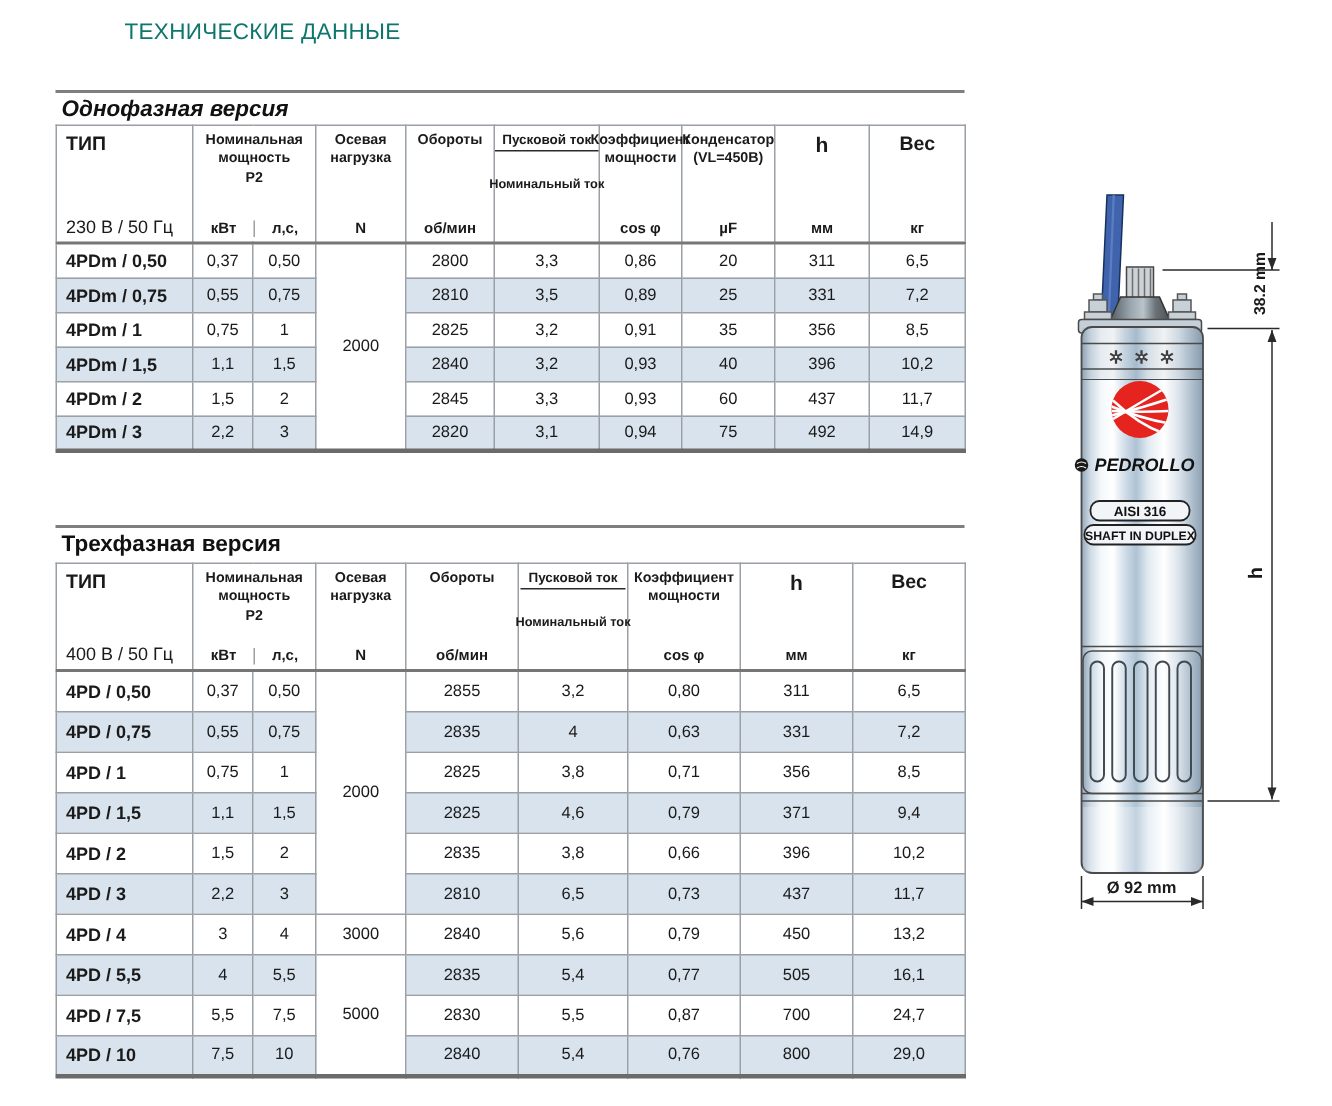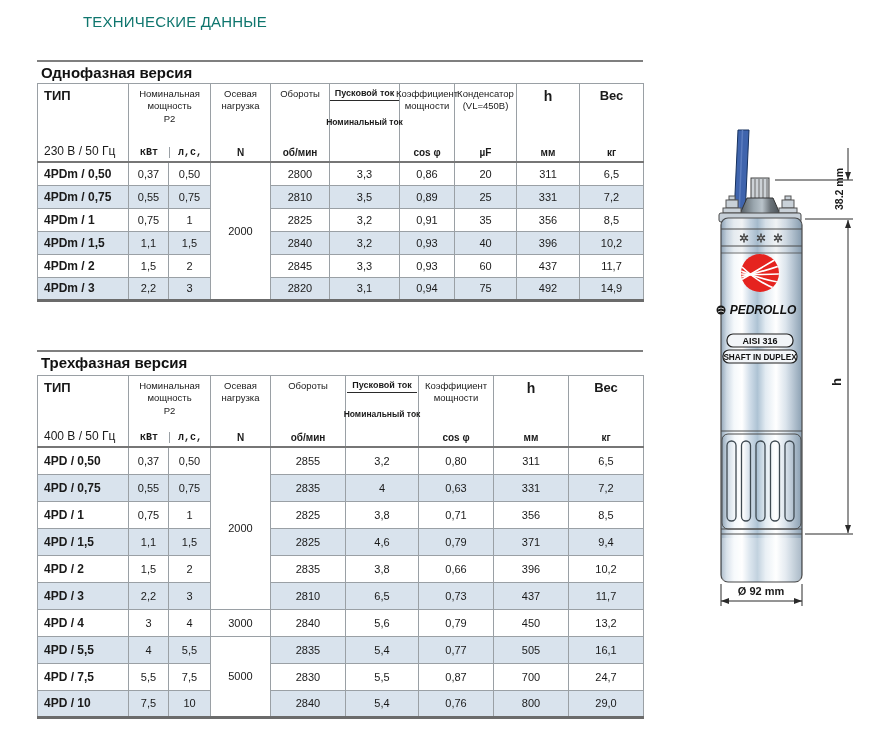--- a/index.html
+++ b/index.html
@@ -5,43 +5,43 @@
   html,body{margin:0;padding:0;background:#ffffff;}
   #page{position:relative;width:888px;height:737px;background:#ffffff;overflow:hidden;
         font-family:"Liberation Sans",sans-serif;color:#1a1a1a;}
   #page-title{position:absolute;left:38px;top:13px;font-size:15px;font-weight:normal;
               color:#0f766e;letter-spacing:.2px;margin-left:45px;}
 
   .section{position:absolute;left:37px;width:606px;border-top:2px solid #7f7f7f;}
   #section1{top:60px;}
   #section2{top:350px;}
   .section-title{font-size:15px;font-weight:bold;color:#111;padding:2px 0 3px 4px;}
-  #section1 .section-title{height:16px;}
+  #section1 .section-title{height:16px;font-style:italic;}
   #section2 .section-title{height:18px;}
 
   table.spec{border-collapse:collapse;table-layout:fixed;width:606px;
              border-bottom:3px solid #6b6b6b;padding-left:35px;}
   table.spec th,table.spec td{border:1px solid #9aa0a5;padding:0;}
   table.spec thead{border-bottom:2px solid #767676;}
   table.spec th{vertical-align:top;font-weight:normal;}
 
   .th-flex{display:flex;flex-direction:column;justify-content:space-between;
            align-items:center;padding:4px 1px 3px 1px;}
   #table1 .th-flex{height:70px;}
   #table2 .th-flex{height:63px;}
   .th-flex.left{align-items:flex-start;padding-left:6px;}
 
-  .lbl{font-size:9.5px;font-weight:normal;line-height:1.3;text-align:center;white-space:nowrap;}
+  .lbl{font-size:9.5px;font-weight:bold;line-height:1.3;text-align:center;white-space:nowrap;}
   .lbl-big{font-size:13px;font-weight:bold;}
   .lbl-h{font-size:14px;font-weight:bold;}
   .volt{font-size:12px;font-weight:normal;white-space:nowrap;}
   .unit{font-size:10px;font-weight:600;color:#1a1a1a;}
 
   .pwr-units{display:flex;width:100%;}
-  .pwr-units .pu{flex:1;text-align:center;font-size:10px;font-weight:600;font-family:Liberation Mono, monospace;}
+  .pwr-units .pu{flex:1;text-align:center;font-size:10px;font-weight:600;}
   .pwr-units .pr{border-left:1px solid #9aa0a5;}
 
   .frac{display:flex;flex-direction:column;align-items:center;}
   .ftop{font-size:9px;font-weight:bold;border-bottom:1px solid #2a2a2a;
         padding:0 5px 2px 5px;margin-bottom:16px;white-space:nowrap;}
   .fbot{font-size:8.5px;font-weight:bold;white-space:nowrap;}
 
   table.spec tbody td{font-size:11px;text-align:center;background:#ffffff;color:#1a1a1a;}
   #table1 tbody tr{height:23px;}
   #table2 tbody tr{height:27px;}

